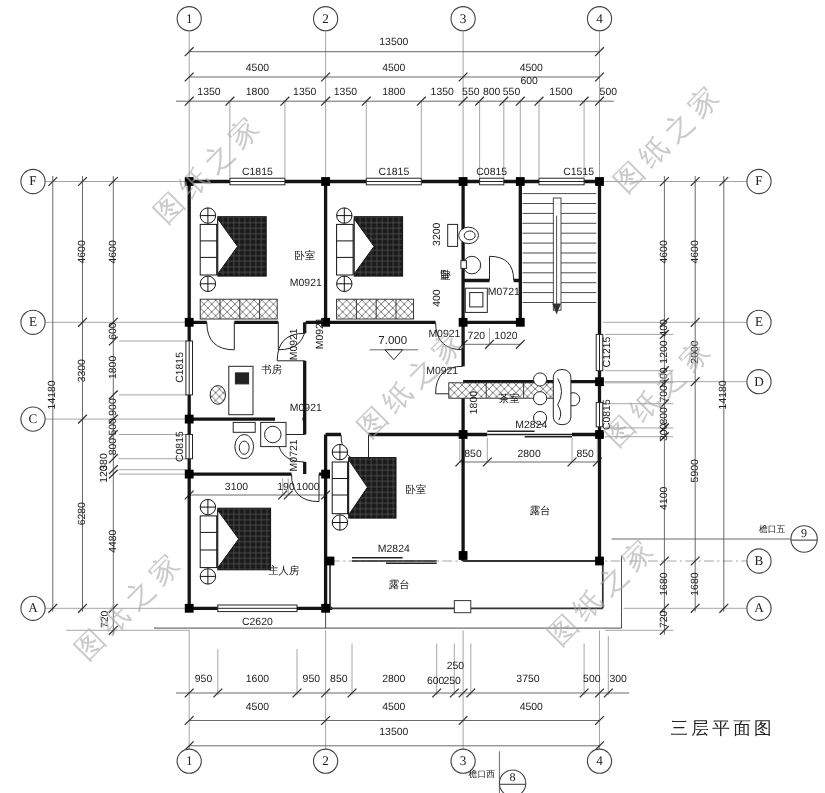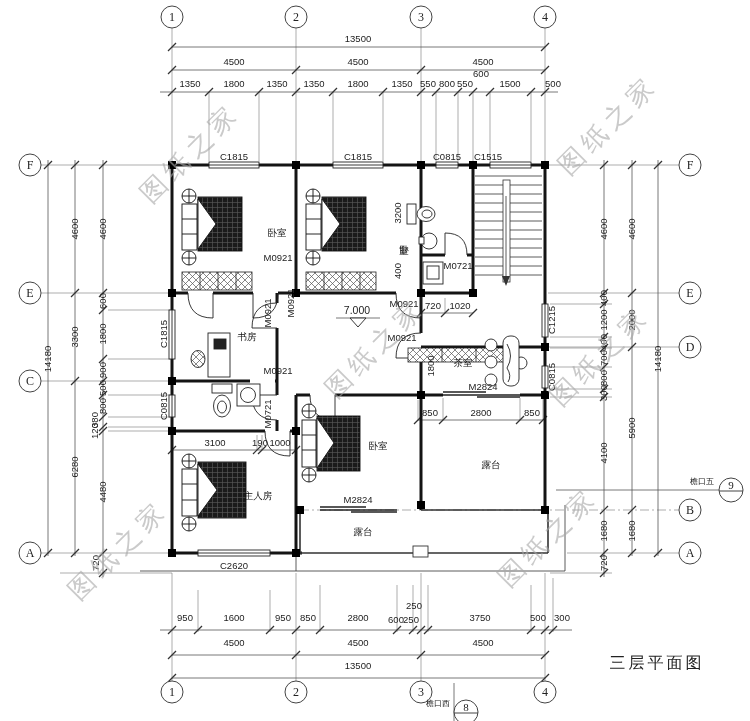--- a/index.html
+++ b/index.html
@@ -434,42 +434,42 @@
 <div class="L" style="left:215px;top:443px">3100</div>
 <div class="L" style="left:260px;top:443px">190</div>
 <div class="L" style="left:280px;top:443px">1000</div>
 <div class="L" style="left:430px;top:413px">850</div>
 <div class="L" style="left:481px;top:413px">2800</div>
 <div class="L" style="left:532px;top:413px">850</div>
 
 <div class="L" style="left:234px;top:157px">C1815</div>
 <div class="L" style="left:358px;top:157px">C1815</div>
 <div class="L" style="left:447px;top:157px">C0815</div>
-<div class="L" style="left:488px;top:157px">C1515</div>
+<div class="L" style="left:526px;top:157px">C1515</div>
 <div class="L V" style="left:164px;top:334px">C1815</div>
 <div class="L V" style="left:164px;top:406px">C0815</div>
 <div class="L V" style="left:552px;top:320px">C1215</div>
 <div class="L V" style="left:552px;top:377px">C0815</div>
 <div class="L" style="left:234px;top:566px">C2620</div>
 
 <div class="L" style="left:278px;top:258px">M0921</div>
 <div class="L V" style="left:291px;top:303px">M0921</div>
 <div class="L V" style="left:268px;top:313px">M0921</div>
 <div class="L" style="left:278px;top:371px">M0921</div>
 <div class="L" style="left:404px;top:304px">M0921</div>
 <div class="L" style="left:402px;top:338px">M0921</div>
 <div class="L" style="left:458px;top:266px">M0721</div>
 <div class="L V" style="left:268px;top:414px">M0721</div>
 <div class="L" style="left:483px;top:387px">M2824</div>
 <div class="L" style="left:358px;top:500px">M2824</div>
 
 <div class="L room" style="left:277px;top:233px">卧室</div>
 <div class="L room VS" style="left:404px;top:237px">卧室</div>
 <div class="L room" style="left:378px;top:446px">卧室</div>
-<div class="L room" style="left:258px;top:496px">主人房</div>
+<div class="L room" style="left:258px;top:520px">主人房</div>
 <div class="L room sm" style="left:247px;top:337px">书房</div>
 <div class="L room sm" style="left:463px;top:363px">茶室</div>
 <div class="L room" style="left:491px;top:465px">露台</div>
 <div class="L room" style="left:363px;top:532px">露台</div>
 
 <div class="L" style="left:357px;top:310px;font-size:10.5px">7.000</div>
 
 <div class="L sm" style="left:702px;top:482px">檐口五</div>
 <div class="L cnum" style="left:731px;top:485px">9</div>
 <div class="L sm" style="left:438px;top:704px">檐口西</div>

